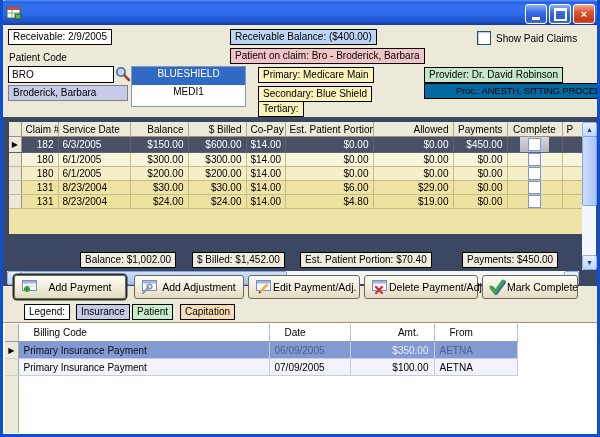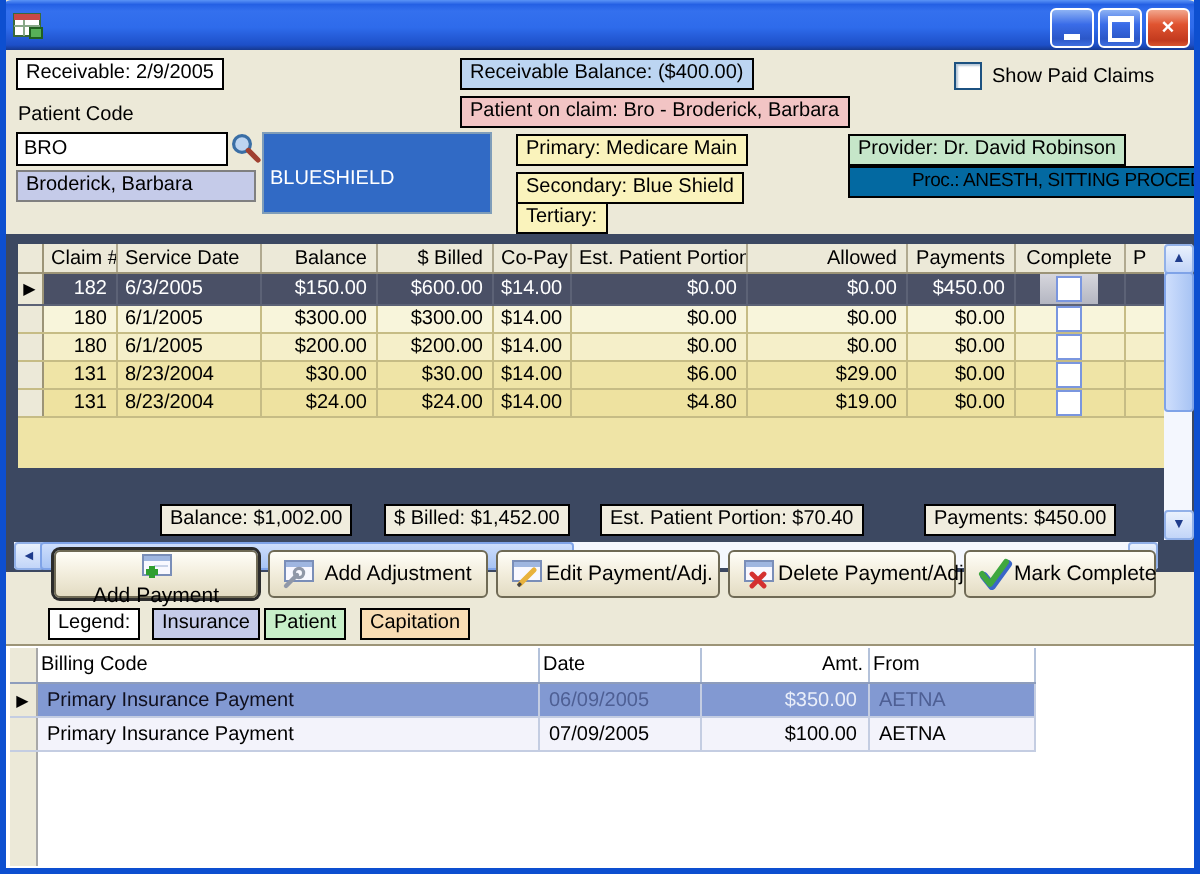--- a/index.html
+++ b/index.html
@@ -29,21 +29,21 @@
   .t-blue{background:#BCD5F2;}
   .t-pink{background:#F2C4C4;}
   .t-yellow{background:#FAF3BC;}
   .t-green{background:#C6E6C9;}
   .t-peach{background:#0369a1;padding-left:31px;}
   .t-lav{background:#C5CBE9;border:1px solid #808080;}
   .plain-label{position:absolute;white-space:nowrap;}
   .field{position:absolute;border:1px solid #000;background:#fff;padding:1px 3px;font-size:10px;font-family:"Liberation Sans",sans-serif;}
   .searchbtn{position:absolute;width:17px;height:17px;background:transparent;border:none;padding:0;cursor:pointer;}
   .listbox{position:absolute;background:#fff;border:1px solid #7F9DB9;overflow:hidden;}
-  .listbox .li{height:18px;line-height:14px;padding:16px 3px;}
+  .listbox .li{height:18px;line-height:14px;padding:0 3px;text-align:center;}
   .listbox .li.sel{background:#316AC5;color:#fff;}
   .checkboxrow{position:absolute;display:flex;align-items:center;gap:5px;}
   .cb{width:12px;height:12px;background:#fff;border:1px solid #1C5180;box-shadow:inset 1px 1px 1px #B8C8D8;display:inline-block;}
   
   .claims-panel{position:absolute;left:3px;top:117px;width:594px;height:169px;background:#3C4861;}
   .gridwrap{position:absolute;left:6px;top:5px;width:574px;height:112px;overflow:hidden;background:#EFE4A6;}
   table.grid{border-collapse:collapse;table-layout:fixed;width:574px;font-size:10px;}
   table.grid th{height:14px;background:#ECE9D8;border-right:1px solid #B0A98F;border-bottom:1px solid #9C9477;
     font-weight:normal;padding:0 4px;white-space:nowrap;overflow:hidden;}
   table.grid td{height:13px;border-right:1px solid #C6BC85;border-bottom:1px solid #C6BC85;
@@ -77,21 +77,21 @@
     font-family:"Liberation Sans",sans-serif;font-size:10.5px;padding:0 4px;}
   .xpbtn .lbl{flex:1;text-align:center;white-space:nowrap;}
   .xpbtn.focus{box-shadow:0 0 0 1.5px #2b2b2b;}
   .bicon{width:20px;height:16px;flex:0 0 auto;}
   
   .chip{position:absolute;border:1px solid #000;padding:1px 4px 2px 4px;white-space:nowrap;background:#fff;}
   
   .pay-panel{position:absolute;left:3px;top:322px;width:594px;bottom:3px;background:#fff;border-top:1px solid #9C9477;}
   .selstrip{position:absolute;left:2px;top:1px;bottom:1px;width:13px;background:#ECE9D8;border-right:1px solid #A8A8A8;}
   table.pay{position:absolute;left:2px;top:1px;border-collapse:collapse;table-layout:fixed;font-size:10px;}
-  table.pay th{height:17px;font-weight:normal;text-align:left;padding:0 2px;border-right:1px solid #B4C2DA;border-bottom:1px solid #8E9DBC;background:#fff;white-space:nowrap;}
+  table.pay th{height:17px;font-weight:normal;text-align:left;padding:0 15px;border-right:1px solid #B4C2DA;border-bottom:1px solid #8E9DBC;background:#fff;white-space:nowrap;}
   table.pay td{height:16px;padding:0 5px;border-right:1px solid #C4CDE2;border-bottom:1px solid #C4CDE2;white-space:nowrap;overflow:hidden;}
   table.pay th.selcol,table.pay td.selcol{background:#ECE9D8;border-right:1px solid #A8A8A8;padding:0;text-align:center;}
   table.pay .num{text-align:right;}
   tr.psel td{background:#8299D2;}
   tr.psel td.c-billing{color:#10101E;}
   tr.psel td.c-date,tr.psel td.c-from{color:#4E5F94;}
   tr.psel td.c-amt{color:#E9EEF9;}
   tr.psel td.selcol{background:#ECE9D8;color:#000;}
   tr.prow td{background:#F3F3FB;}
 </style>
@@ -262,21 +262,21 @@
     <span class="hthumb"></span>
     <span class="sbtn rt">►</span>
   </div>
 </div>
 
 <div class="total" style="left:80px;top:252px;">Balance: $1,002.00</div>
 <div class="total" style="left:192px;top:252px;">$ Billed: $1,452.00</div>
 <div class="total" style="left:300px;top:252px;">Est. Patient Portion: $70.40</div>
 <div class="total" style="left:462px;top:252px;">Payments: $450.00</div>
 
-<button class="xpbtn focus" style="left:27px;top:275px;width:102px;flex-direction:column;">
+<button class="xpbtn focus" style="left:14px;top:275px;width:112px;">
   <svg class="bicon" viewBox="0 0 20 16">
     <rect x="3.5" y="1.5" width="14" height="10" fill="#F8F8FF" stroke="#7A8EB8"></rect>
     <rect x="4" y="2" width="13" height="2.5" fill="#9FB6E0"></rect>
     <line x1="9" y1="7" x2="16" y2="7" stroke="#C8D2E8"></line>
     <path d="M5 10 h6 M8 7 v6" stroke="#2F9E2F" stroke-width="3"></path>
   </svg>
   <span class="lbl">Add Payment</span>
 </button>
 <button class="xpbtn" style="left:134px;top:275px;width:110px;">
   <svg class="bicon" viewBox="0 0 20 16">

